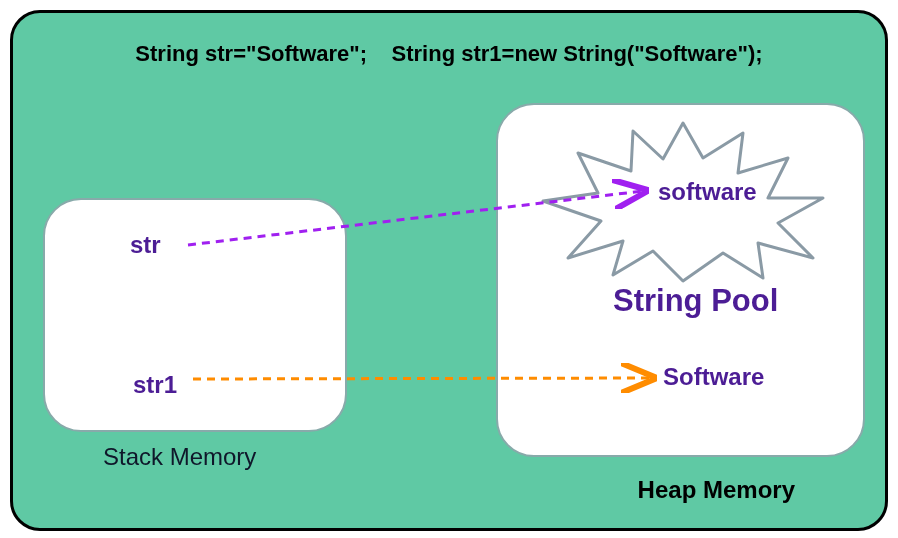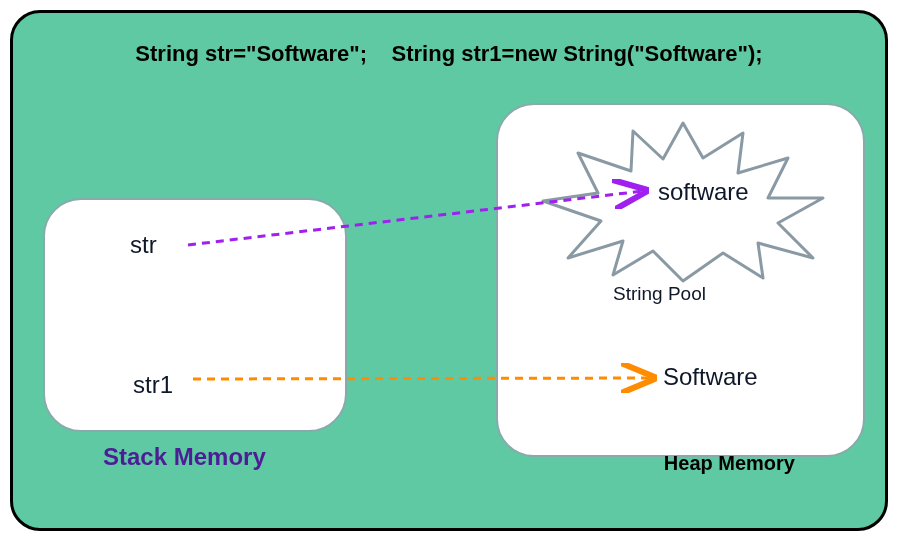--- a/index.html
+++ b/index.html
@@ -50,36 +50,36 @@
     height: 350px;
     background: #fff;
     border: 2px solid #8aa;
     border-radius: 38px;
   }
   .stack-label {
     position: absolute;
     left: 90px;
     top: 430px;
     font-size: 24px;
-    font-weight: bold;
-    color: #4c1d95;
+    font-weight: normal;
+    color: #0f172a;
   }
   .heap-label {
     position: absolute;
     right: 90px;
-    top: 439px;
-    font-size: 20px;
+    top: 463px;
+    font-size: 24px;
     font-weight: bold;
     color: #000;
   }
   .txt {
     position: absolute;
     font-size: 24px;
-    font-weight: normal;
-    color: #0f172a;
+    font-weight: bold;
+    color: #4c1d95;
   }
   svg.arrows {
     position: absolute;
     left: 0; top: 0;
     width: 872px;
     height: 515px;
     pointer-events: none;
   }
 </style>
 </head>
@@ -101,21 +101,21 @@
   <div class="heap-box"></div>
   <div class="heap-label">Heap Memory</div>
 
   <svg style="position:absolute; left:510px; top:100px; width:320px; height:170px;">
     <polygon points="
       160,10  180,45  220,20  215,60  265,45  245,85  300,85  255,110
       290,145 235,130 240,165 200,140 160,168 130,138 90,162 100,128
       45,145  78,108  20,88   75,80   55,40  108,58  110,18  140,46" fill="#fff" stroke="#8a9aa5" stroke-width="3" stroke-linejoin="round"></polygon>
   </svg>
   <div class="txt" style="left:645px; top:165px;">software</div>
-  <div class="txt" style="left:600px; top:270px; font-size:19px;">String Pool</div>
+  <div class="txt" style="left:600px; top:270px; font-size:31px;">String Pool</div>
 
   <div class="txt" style="left:650px; top:350px;">Software</div>
 
   <svg class="arrows">
     <defs>
       <marker id="arrow-purple" markerWidth="12" markerHeight="10" refX="10" refY="5" orient="auto">
         <path d="M0,0 L12,5 L0,10" fill="none" stroke="#a020f0" stroke-width="2"></path>
       </marker>
       <marker id="arrow-orange" markerWidth="12" markerHeight="10" refX="10" refY="5" orient="auto">
         <path d="M0,0 L12,5 L0,10" fill="none" stroke="#ff8c00" stroke-width="2"></path>

